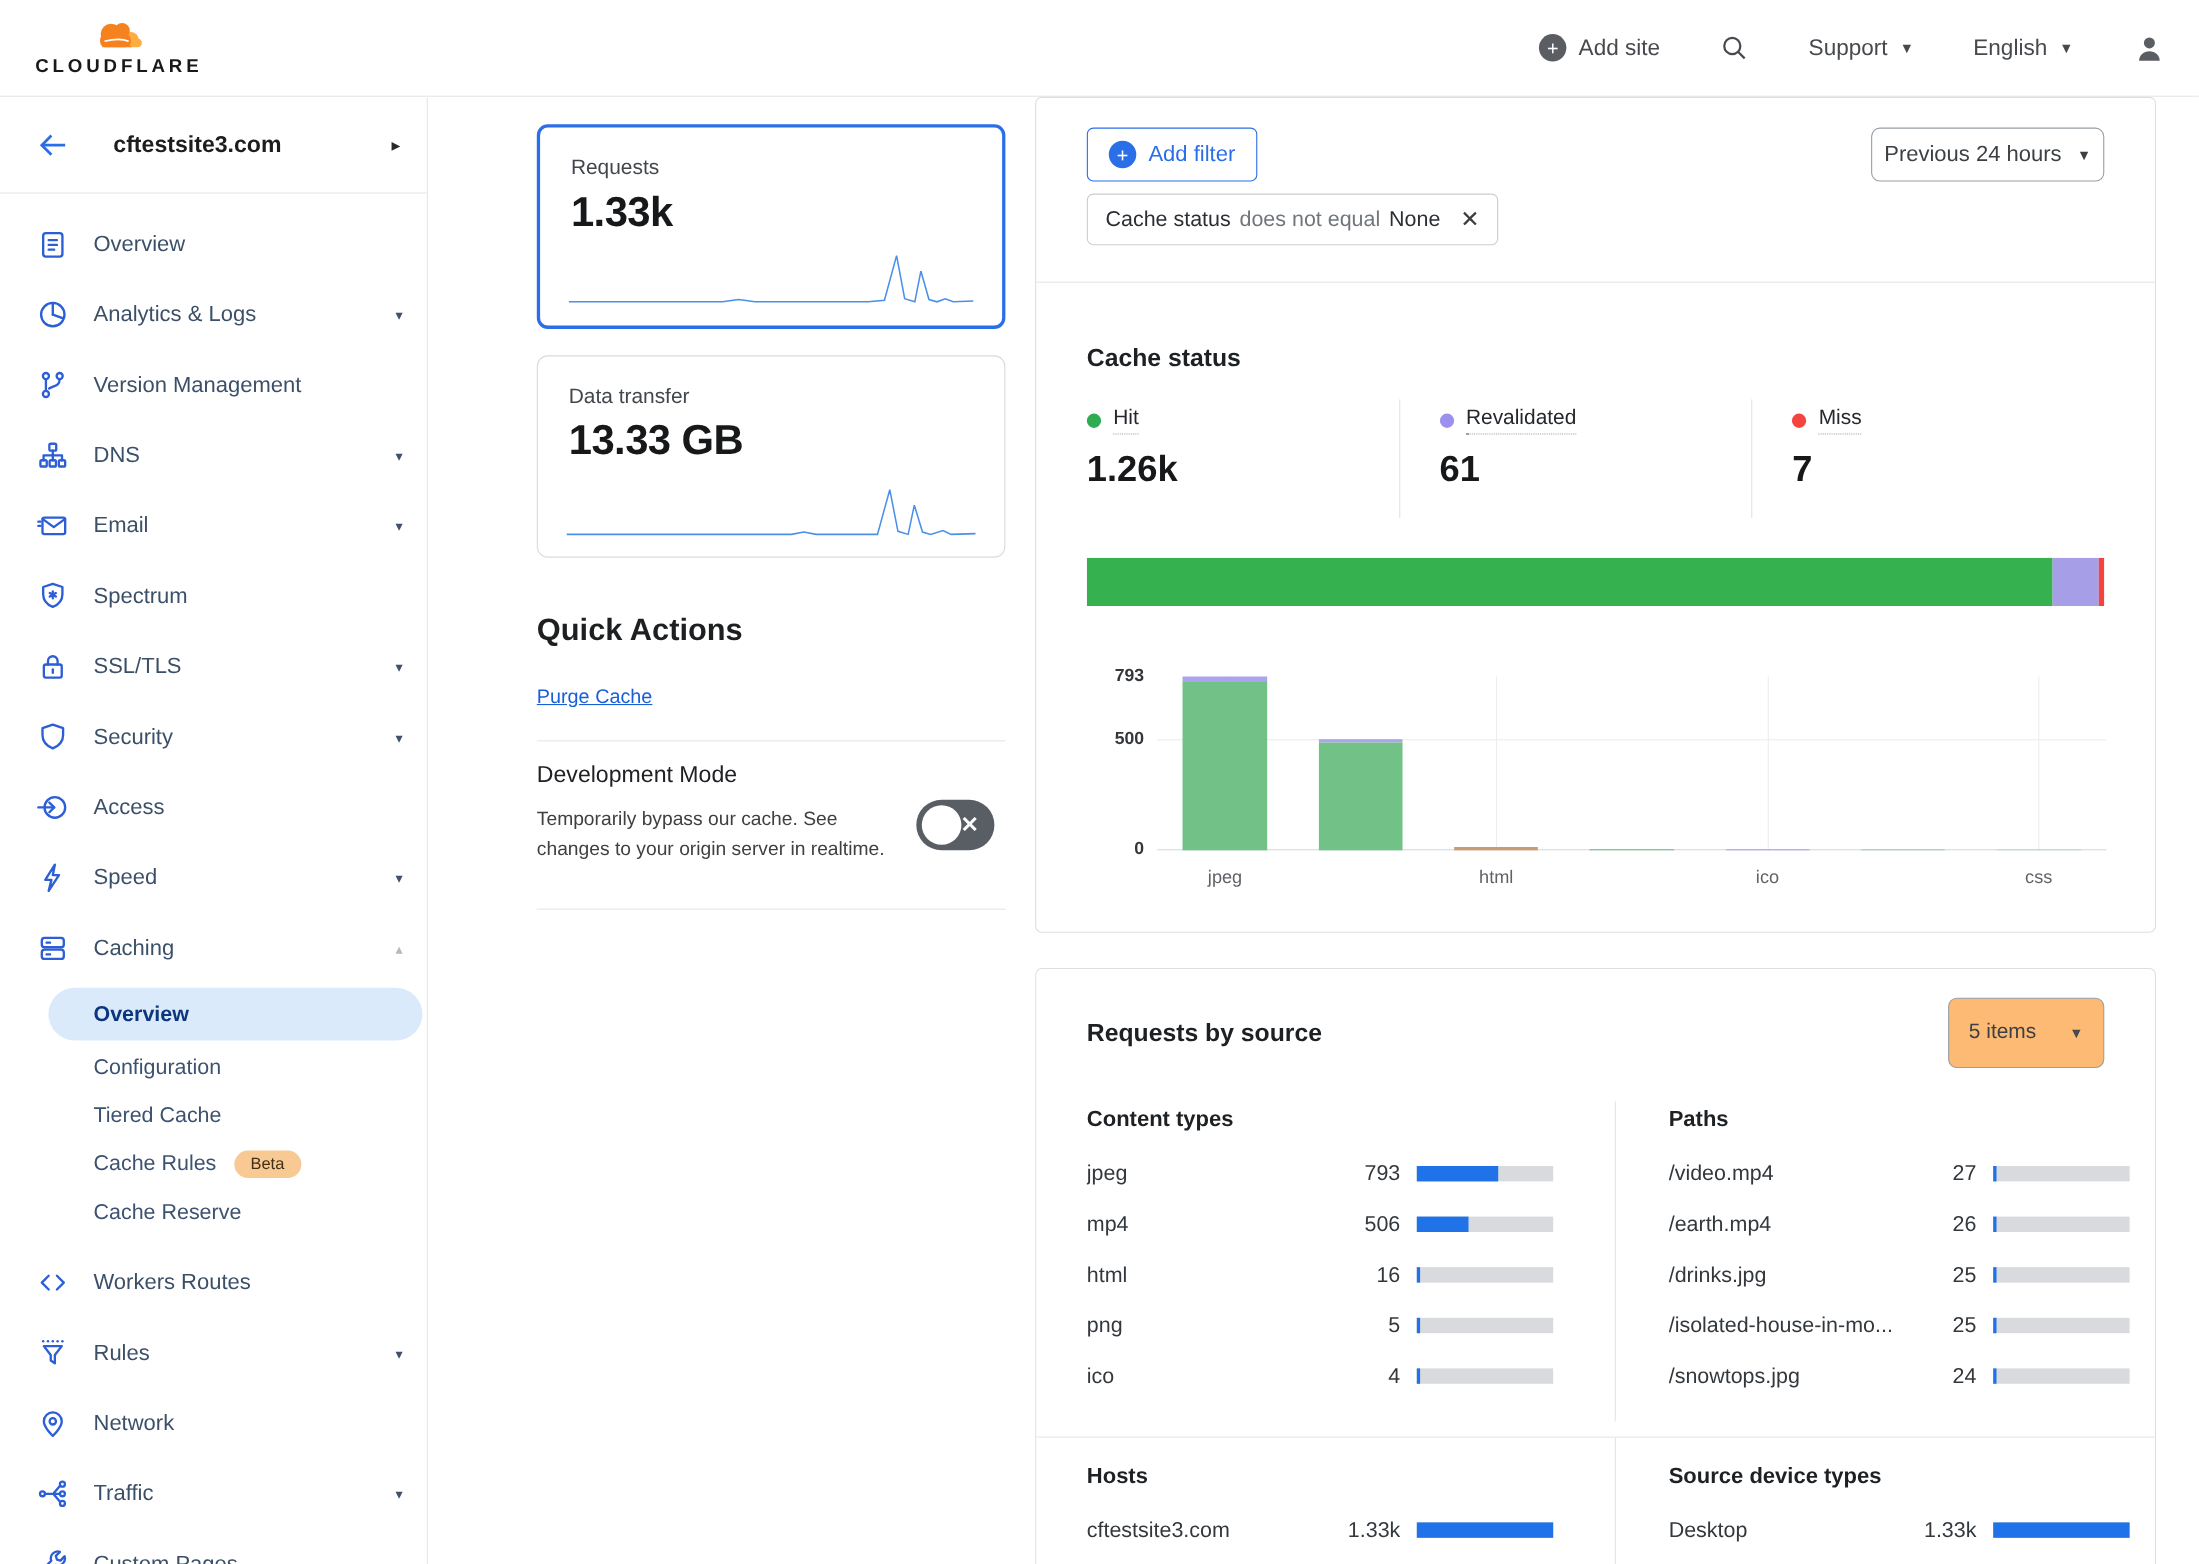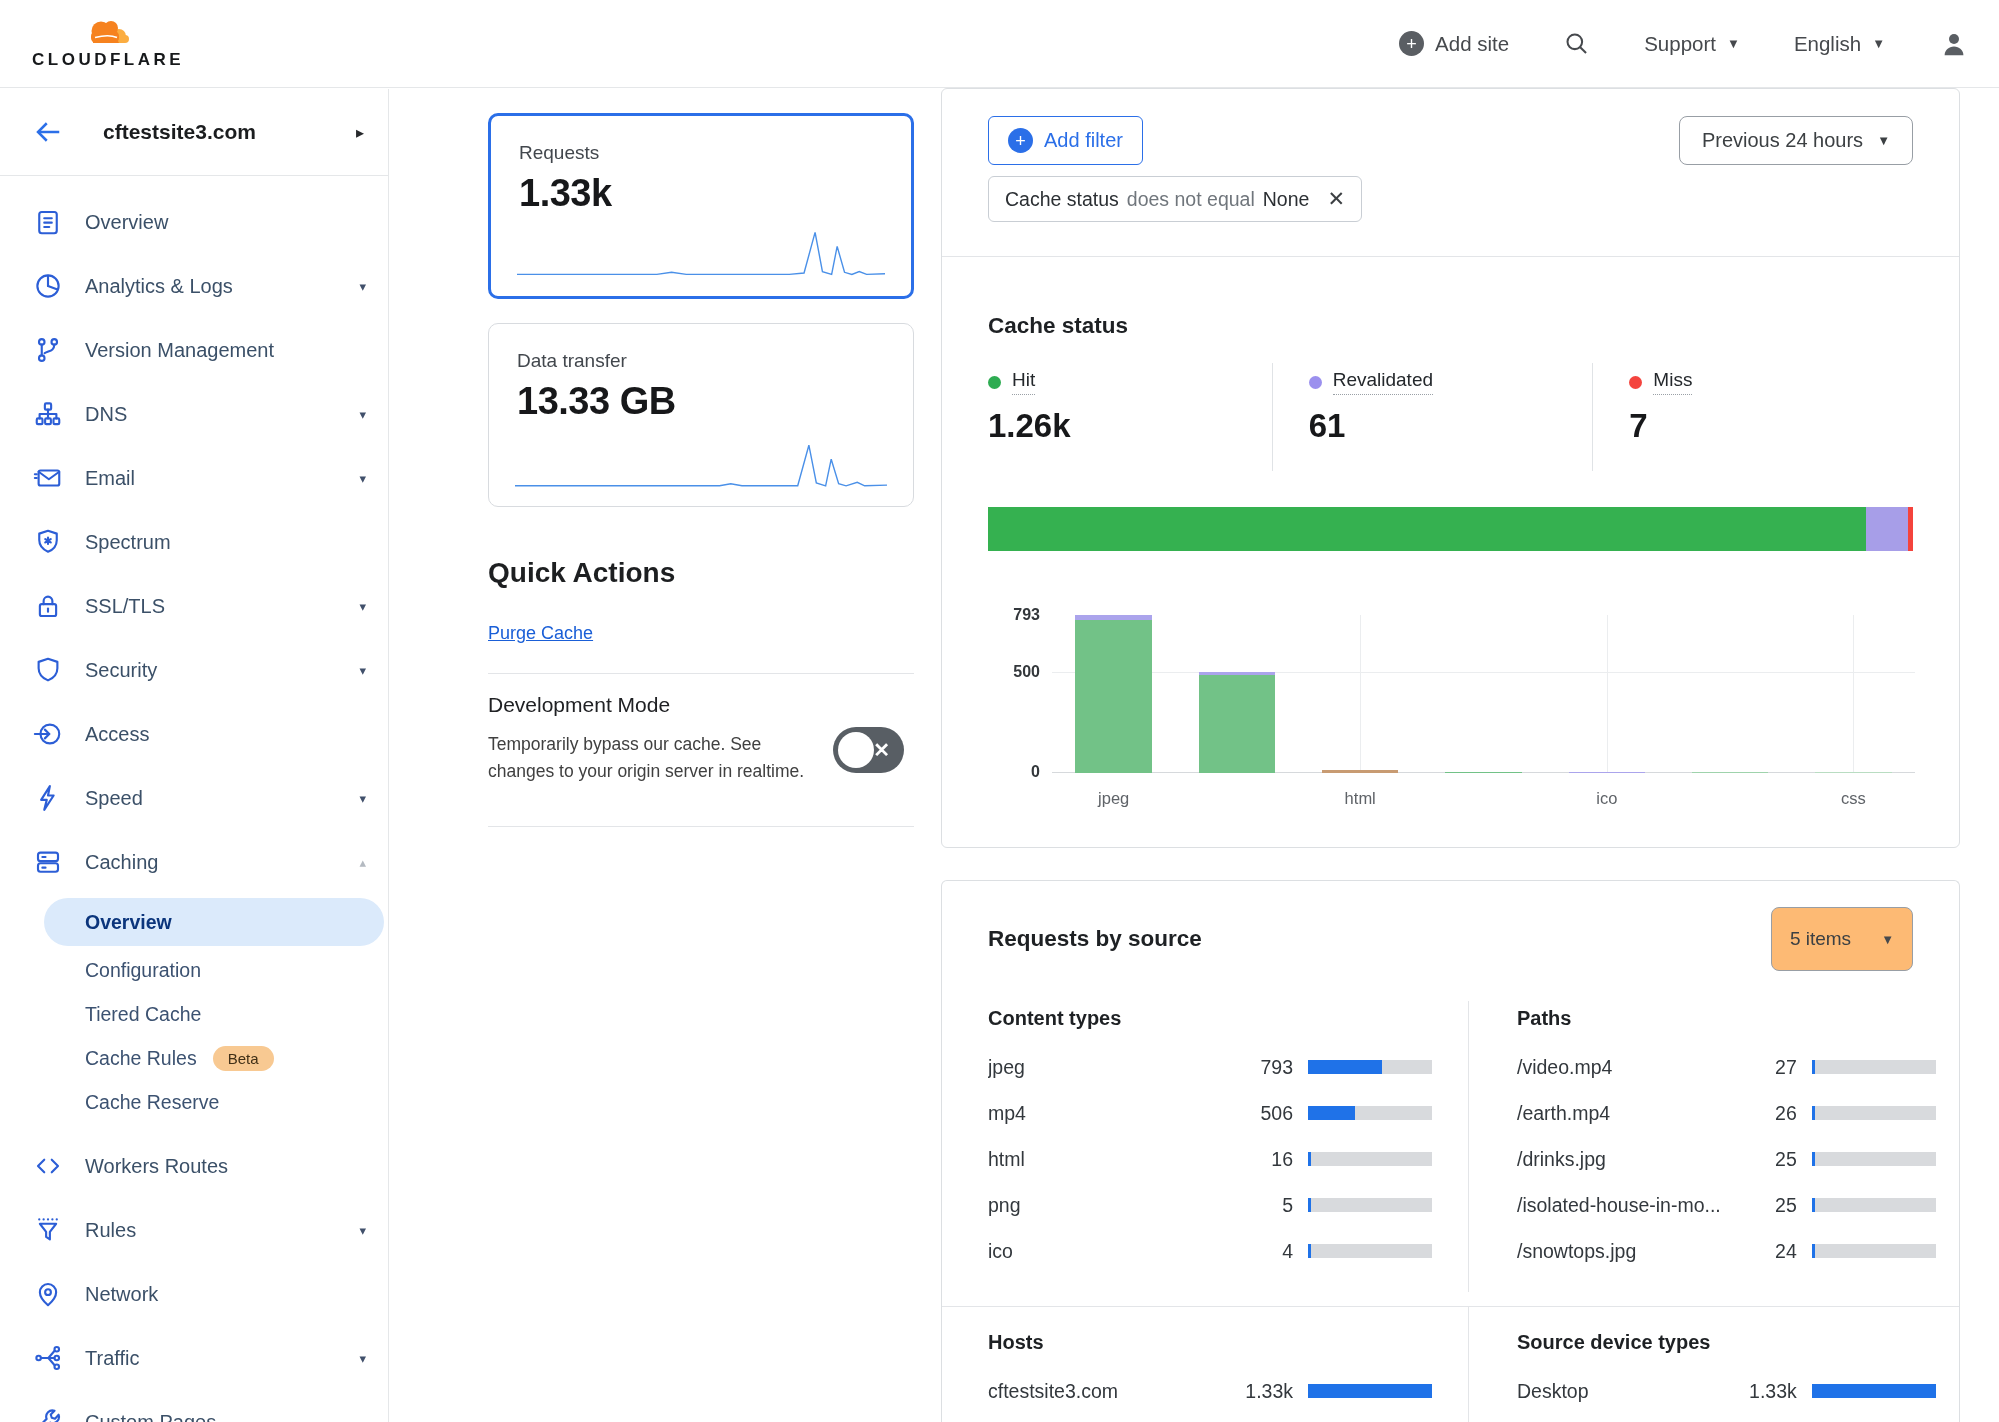--- a/index.html
+++ b/index.html
@@ -66,21 +66,21 @@
   .panel-card{position:absolute;left:0;width:1019px;box-sizing:border-box;background:#fff;
               border:1px solid #dcdfe2;border-radius:6px;}
   .card-top{top:0;height:760px;}
   .card-bottom{top:792px;height:543px;border-bottom:none;border-radius:6px 6px 0 0;overflow:hidden;}
 
   .filter-block{padding:27px 46px 0 46px;border-bottom:1px solid #e3e5e8;height:140px;box-sizing:content-box;}
   .filter-row{display:flex;align-items:flex-start;}
   .add-filter-btn{display:flex;align-items:center;gap:11px;border:1.5px solid #2b6fe8;border-radius:6px;
                   color:#2b6fe8;font-size:20px;padding:11px 19px;cursor:pointer;background:#fff;}
   .time-btn{margin-left:auto;display:flex;align-items:center;gap:14px;border:1px solid #989ea5;
-            border-radius:8px;font-size:20px;color:#3c4043;padding:12px 22px;cursor:pointer;background:#fff;}
+            border-radius:8px;font-size:20px;color:#3c4043;padding:12px 11px;cursor:pointer;background:#fff;}
   .time-btn .caret-down{color:#3c4043;}
   .chip-row{margin-top:11px;}
   .chip{display:inline-flex;align-items:center;gap:8px;border:1px solid #c9ced4;border-radius:6px;
         padding:10px 16px;font-size:19.5px;}
   .chip .f{color:#2b2f33;}
   .chip .op{color:#70767c;text-align:center;}
   .chip .v{color:#2b2f33;}
   .chip .close{margin-left:10px;color:#3c4043;font-size:21px;cursor:pointer;}
 
   .section{padding:0 46px;}
@@ -104,21 +104,21 @@
   .bar{width:62%;display:flex;flex-direction:column-reverse;}
   .ylab{position:absolute;right:calc(100% + 12px);width:50px;text-align:right;
         font-size:16px;font-weight:700;color:#33373b;}
   .xlab{position:absolute;top:calc(100% + 16px);transform:translateX(-50%);
         font-size:16.5px;color:#5f6368;}
 
   .rbs-head{display:flex;align-items:center;padding:26px 46px 0 46px;}
   .items-btn{margin-left:auto;display:flex;align-items:center;gap:30px;border:1px solid #989ea5;
              border-radius:8px;font-size:19px;color:#3c4043;padding:20px 18px;cursor:pointer;background:#fdba74;}
   .cols{display:grid;grid-template-columns:527px 1fr;margin-top:30px;}
-  .col-cell{padding:6px 36px 18px 46px;box-sizing:border-box;}
+  .col-cell{padding:6px 56px 18px 46px;box-sizing:border-box;}
   .col-cell.left{border-right:1px solid e3e5e8;border-right:1px solid #e3e5e8;}
   .col-cell.right{padding-left:48px;padding-right:28px;}
   .col-title{font-size:20px;font-weight:700;color:#1e2124;margin-bottom:14px;}
   .t-row{display:flex;align-items:center;height:46px;}
   .t-label{flex:1;font-size:19.5px;color:#33383d;white-space:nowrap;overflow:hidden;}
   .t-value{width:76px;text-align:right;font-size:19.5px;color:#33383d;margin-right:15px;}
   .t-track{width:124px;height:14px;background:#d8dadd;position:relative;flex:0 0 124px;}
   .t-fill{position:absolute;left:0;top:0;bottom:0;background:#1f72e8;}
   .wide-hr{grid-column:1 / 3;border-top:1px solid #e3e5e8;height:0;}
 

